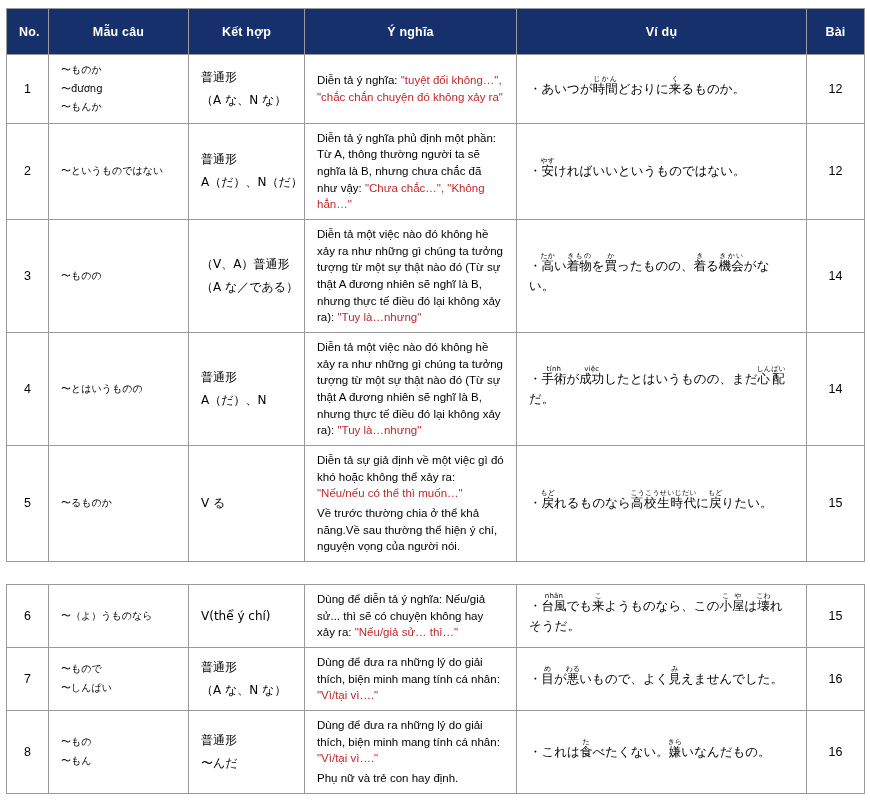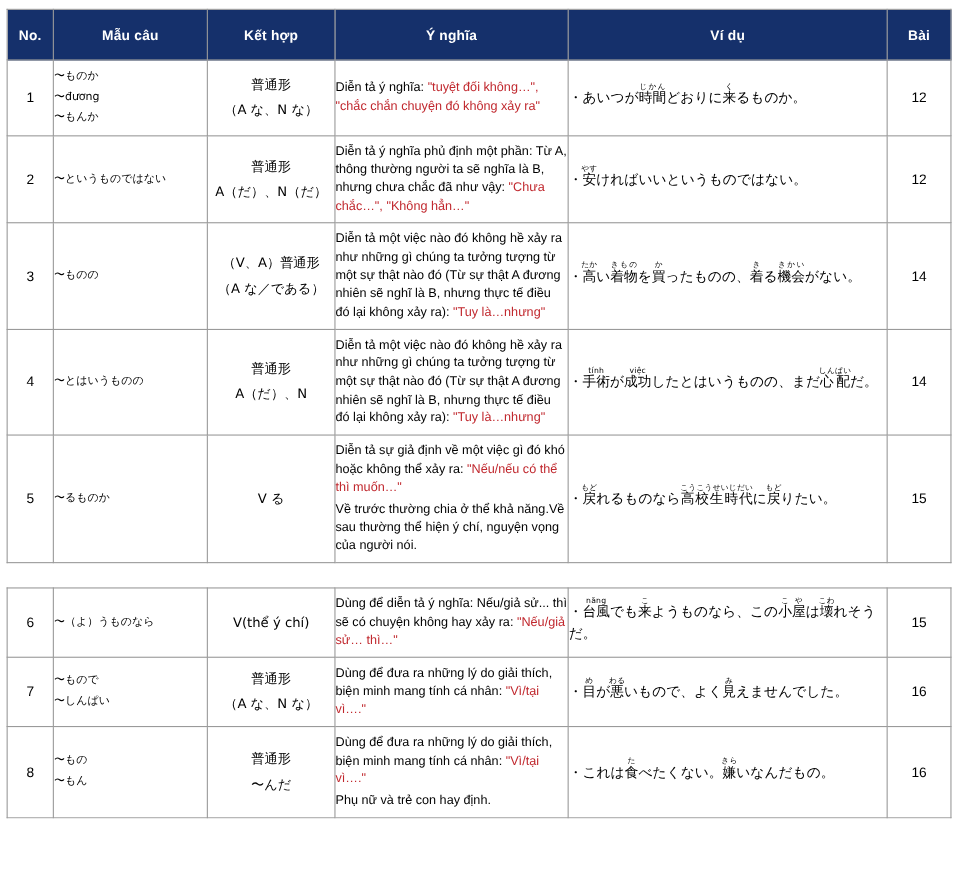--- a/index.html
+++ b/index.html
@@ -19,21 +19,21 @@
     padding: 8px 6px 0 6px;
   }
   table.grammar {
     border-collapse: collapse;
     width: 858px;
     table-layout: fixed;
   }
   table.grammar td, table.grammar th {
     border: 1px solid #9a9a9a;
     vertical-align: middle;
-    padding: 6px 0;
+    padding: 6px 12px;
     box-sizing: border-box;
   }
   thead th {
     background: #15306b;
     color: #ffffff;
     font-size: 12.5px;
     font-weight: bold;
     text-align: center;
     border: 1px solid #15306b;
     height: 46px;
@@ -49,21 +49,20 @@
   td.no, td.lesson {
     text-align: center;
     font-size: 12.5px;
   }
   td.pattern {
     font-size: 10px;
     line-height: 1.85;
     padding-left: 14px;
   }
   td.combine {
-    text-align: center;
     font-size: 12px;
     line-height: 1.9;
   }
   td.meaning {
     font-size: 11.5px;
     line-height: 1.45;
     text-align: left;
   }
   td.example {
     font-size: 12.5px;
@@ -210,21 +209,21 @@
           <td class="no">6</td>
           <td class="pattern">
             <span class="pattern-line jp">〜（よ）うものなら</span>
           </td>
           <td class="combine">
             <span class="combine-line jp">V(thể ý chí)</span>
           </td>
           <td class="meaning">
             <p>Dùng để diễn tả ý nghĩa: Nếu/giả sử... thì sẽ có chuyện không hay xảy ra: <span class="red">"Nếu/giả sử… thì…"</span></p>
           </td>
-          <td class="example jp">・<ruby>台風<rt>năng</rt></ruby>でも<ruby>来<rt>こ</rt></ruby>ようものなら、この<ruby>小屋<rt>こや</rt></ruby>は<ruby>壊<rt>こわ</rt></ruby>れそうだ。</td>
+          <td class="example jp">・<ruby>台風<rt>nhân</rt></ruby>でも<ruby>来<rt>こ</rt></ruby>ようものなら、この<ruby>小屋<rt>こや</rt></ruby>は<ruby>壊<rt>こわ</rt></ruby>れそうだ。</td>
           <td class="lesson">15</td>
         </tr>
         <tr>
           <td class="no">7</td>
           <td class="pattern">
             <span class="pattern-line jp">〜もので</span>
             <span class="pattern-line jp">〜しんぱい</span>
           </td>
           <td class="combine">
             <span class="combine-line jp">普通形</span>

